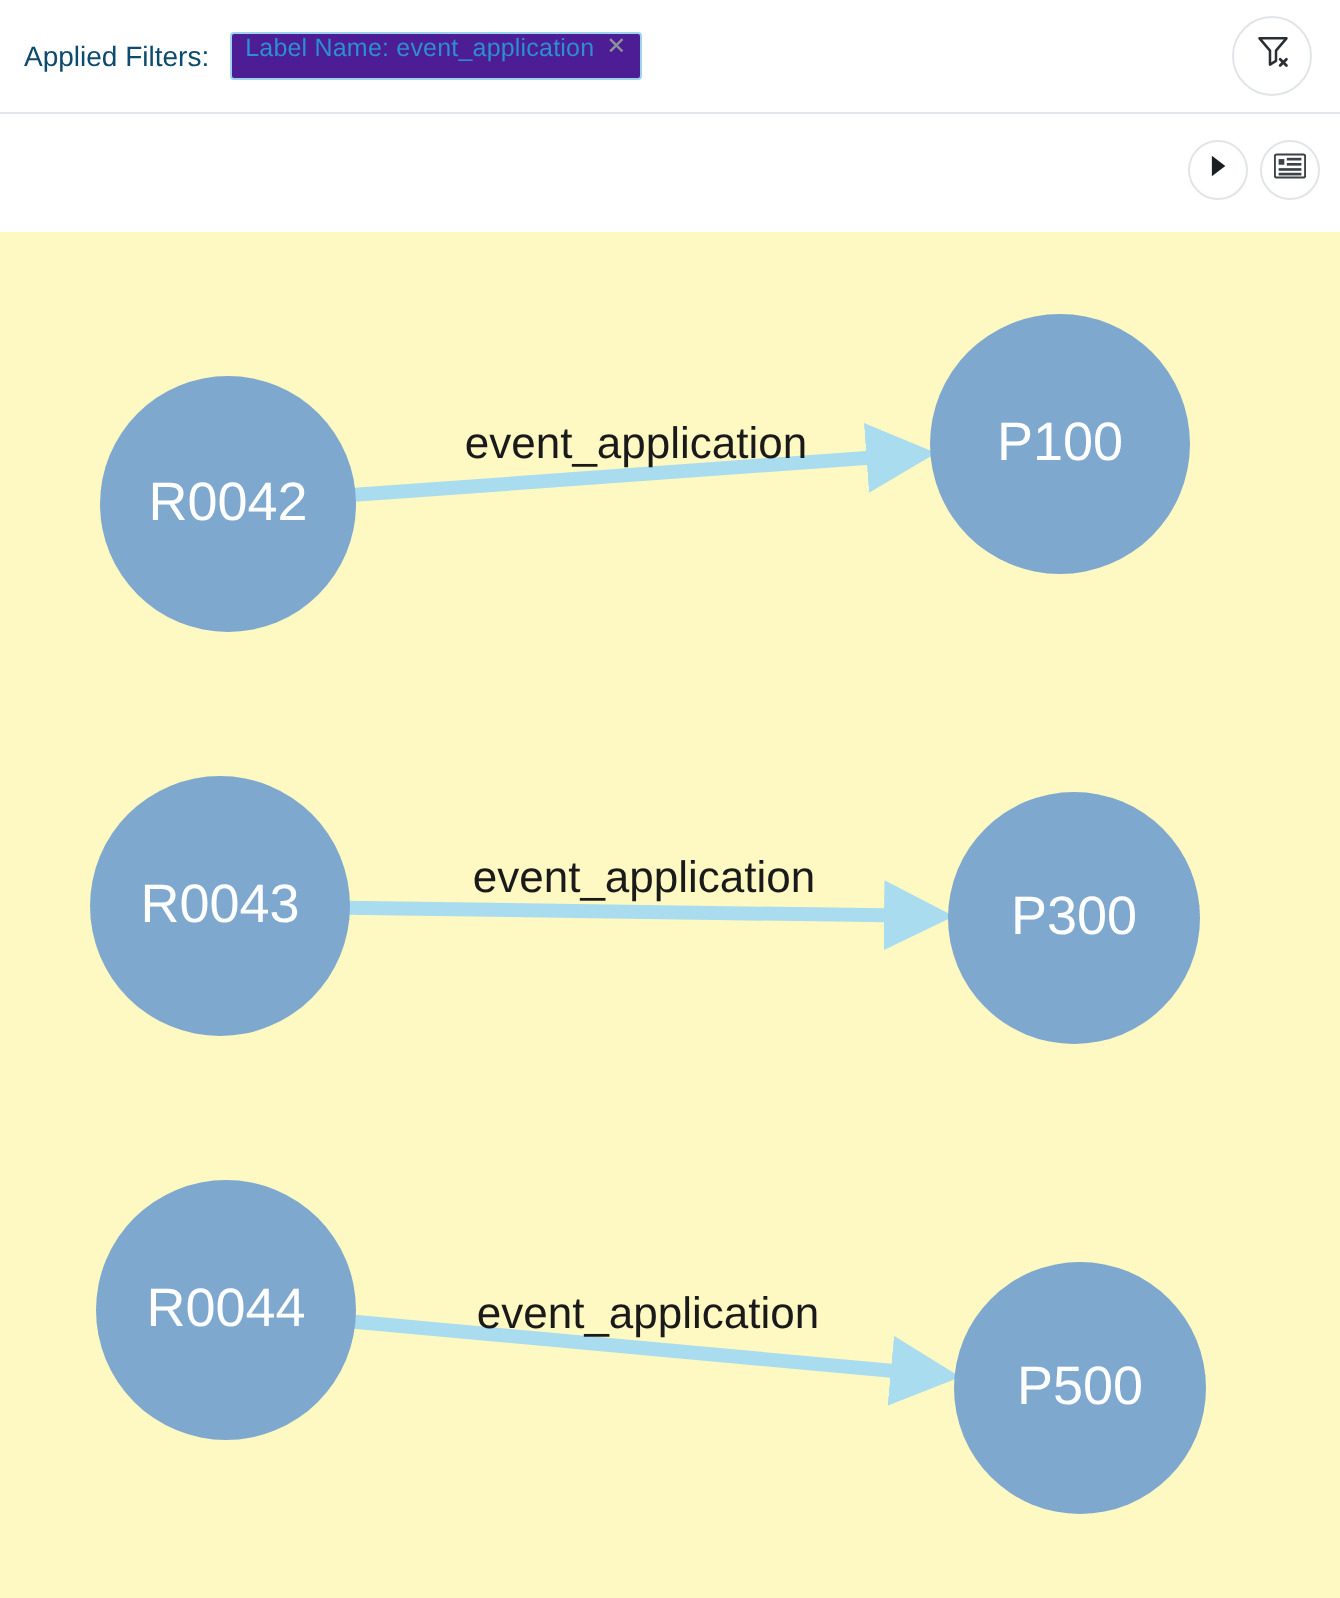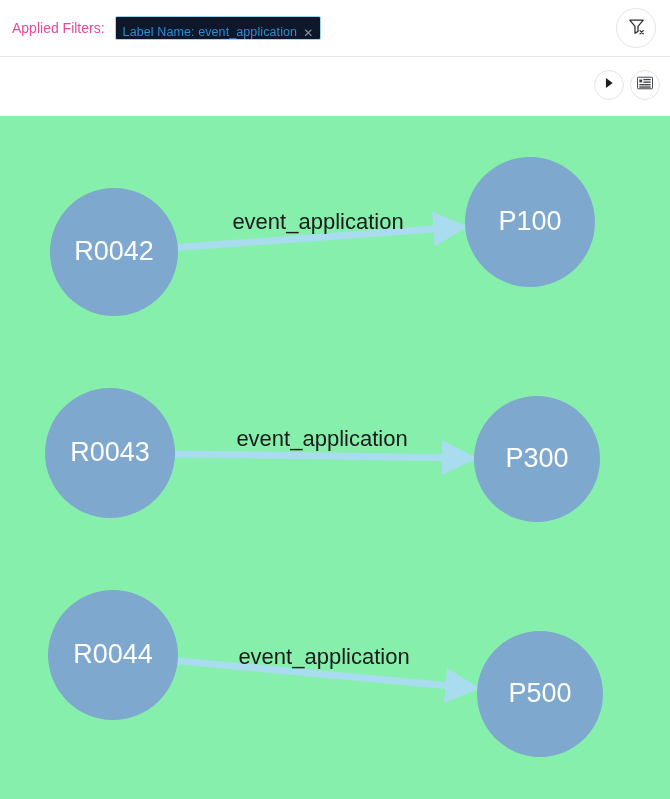--- a/index.html
+++ b/index.html
@@ -21,31 +21,31 @@
     position: relative;
     height: 57px;
     box-sizing: border-box;
     border-bottom: 1px solid #e4e7ea;
     display: flex;
     align-items: center;
     padding-left: 12px;
   }
   .filter-label {
     font-size: 14px;
-    color: #ec4899;
+    color: #0c4a6e;
     margin-right: 10px;
     white-space: nowrap;
   }
   .filter-chip {
     display: inline-flex;
-    align-items: flex-end;
+    align-items: flex-start;
     height: 22px;
     padding: 0 7px;
     border: 1px solid #9ed3ee;
-    background: #0f172a;
+    background: #4c1d95;
     border-radius: 2px;
     font-size: 12.5px;
     color: #2b8fd0;
     white-space: nowrap;
   }
   .filter-chip .chip-text { letter-spacing: 0.1px; }
   .filter-chip .chip-close {
     margin-left: 6px;
     color: #8c9399;
     font-size: 12px;
@@ -126,21 +126,21 @@
     box-sizing: border-box;
   }
 
   
   .graph-canvas {
     position: absolute;
     left: 0;
     top: 116px;
     width: 670px;
     height: 683px;
-    background: #86efac;
+    background: #fef9c3;
     overflow: hidden;
   }
   .graph-svg {
     position: absolute;
     left: 0;
     top: 0;
   }
   .node-label {
     fill: #ffffff;
     font-family: "Liberation Sans", sans-serif;

